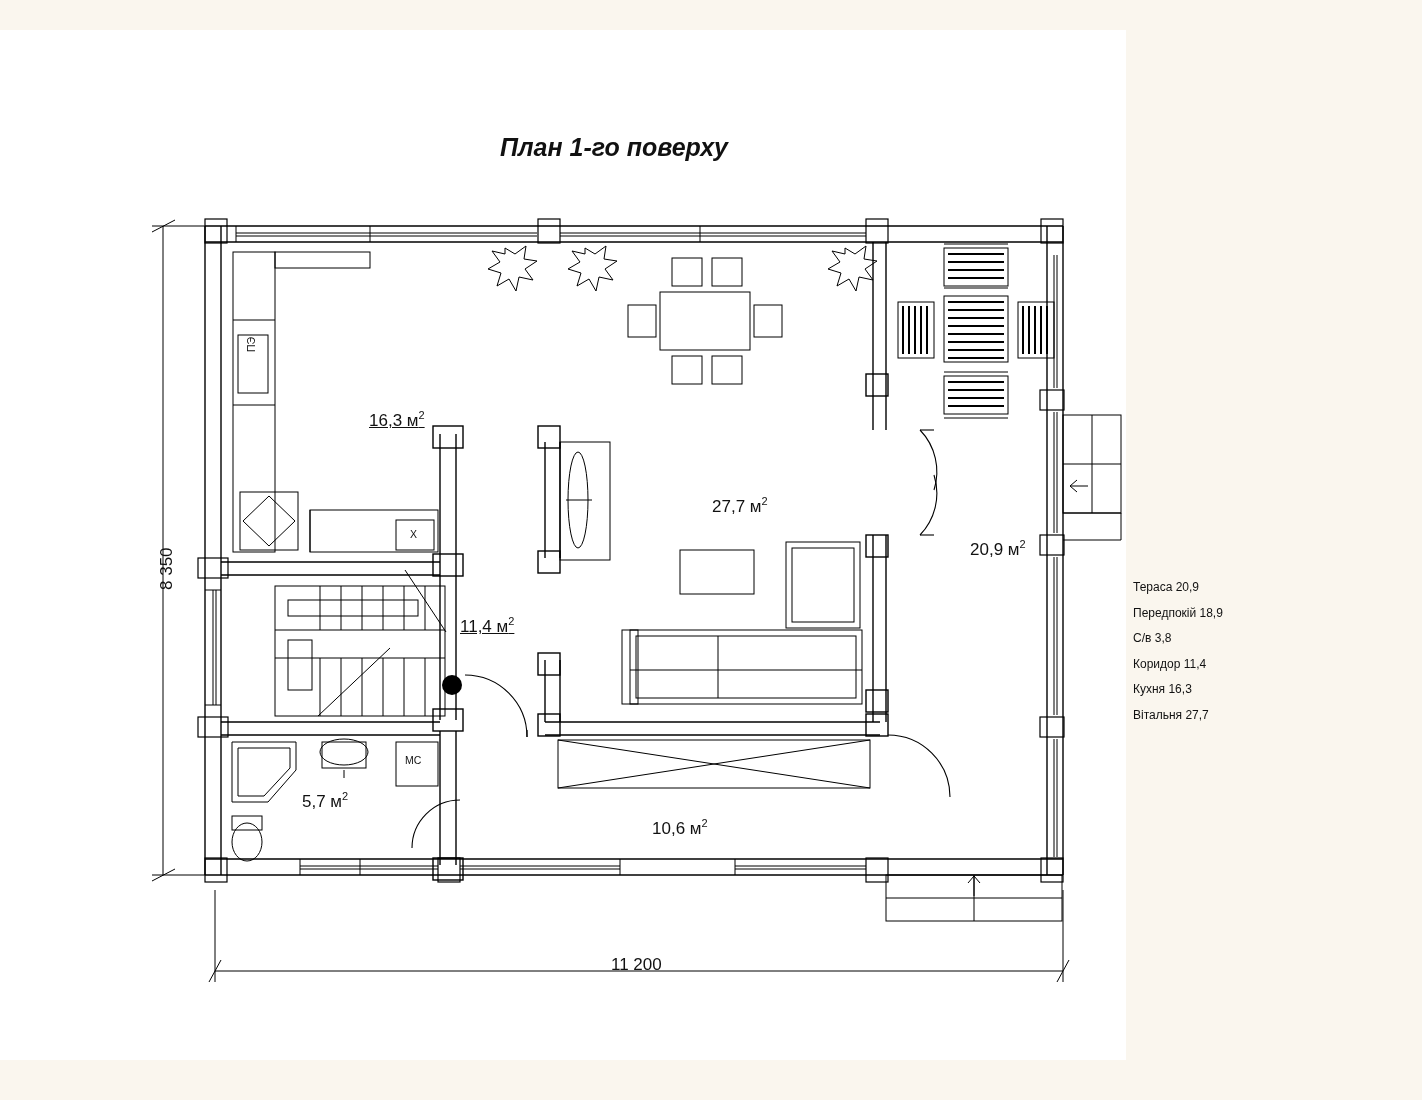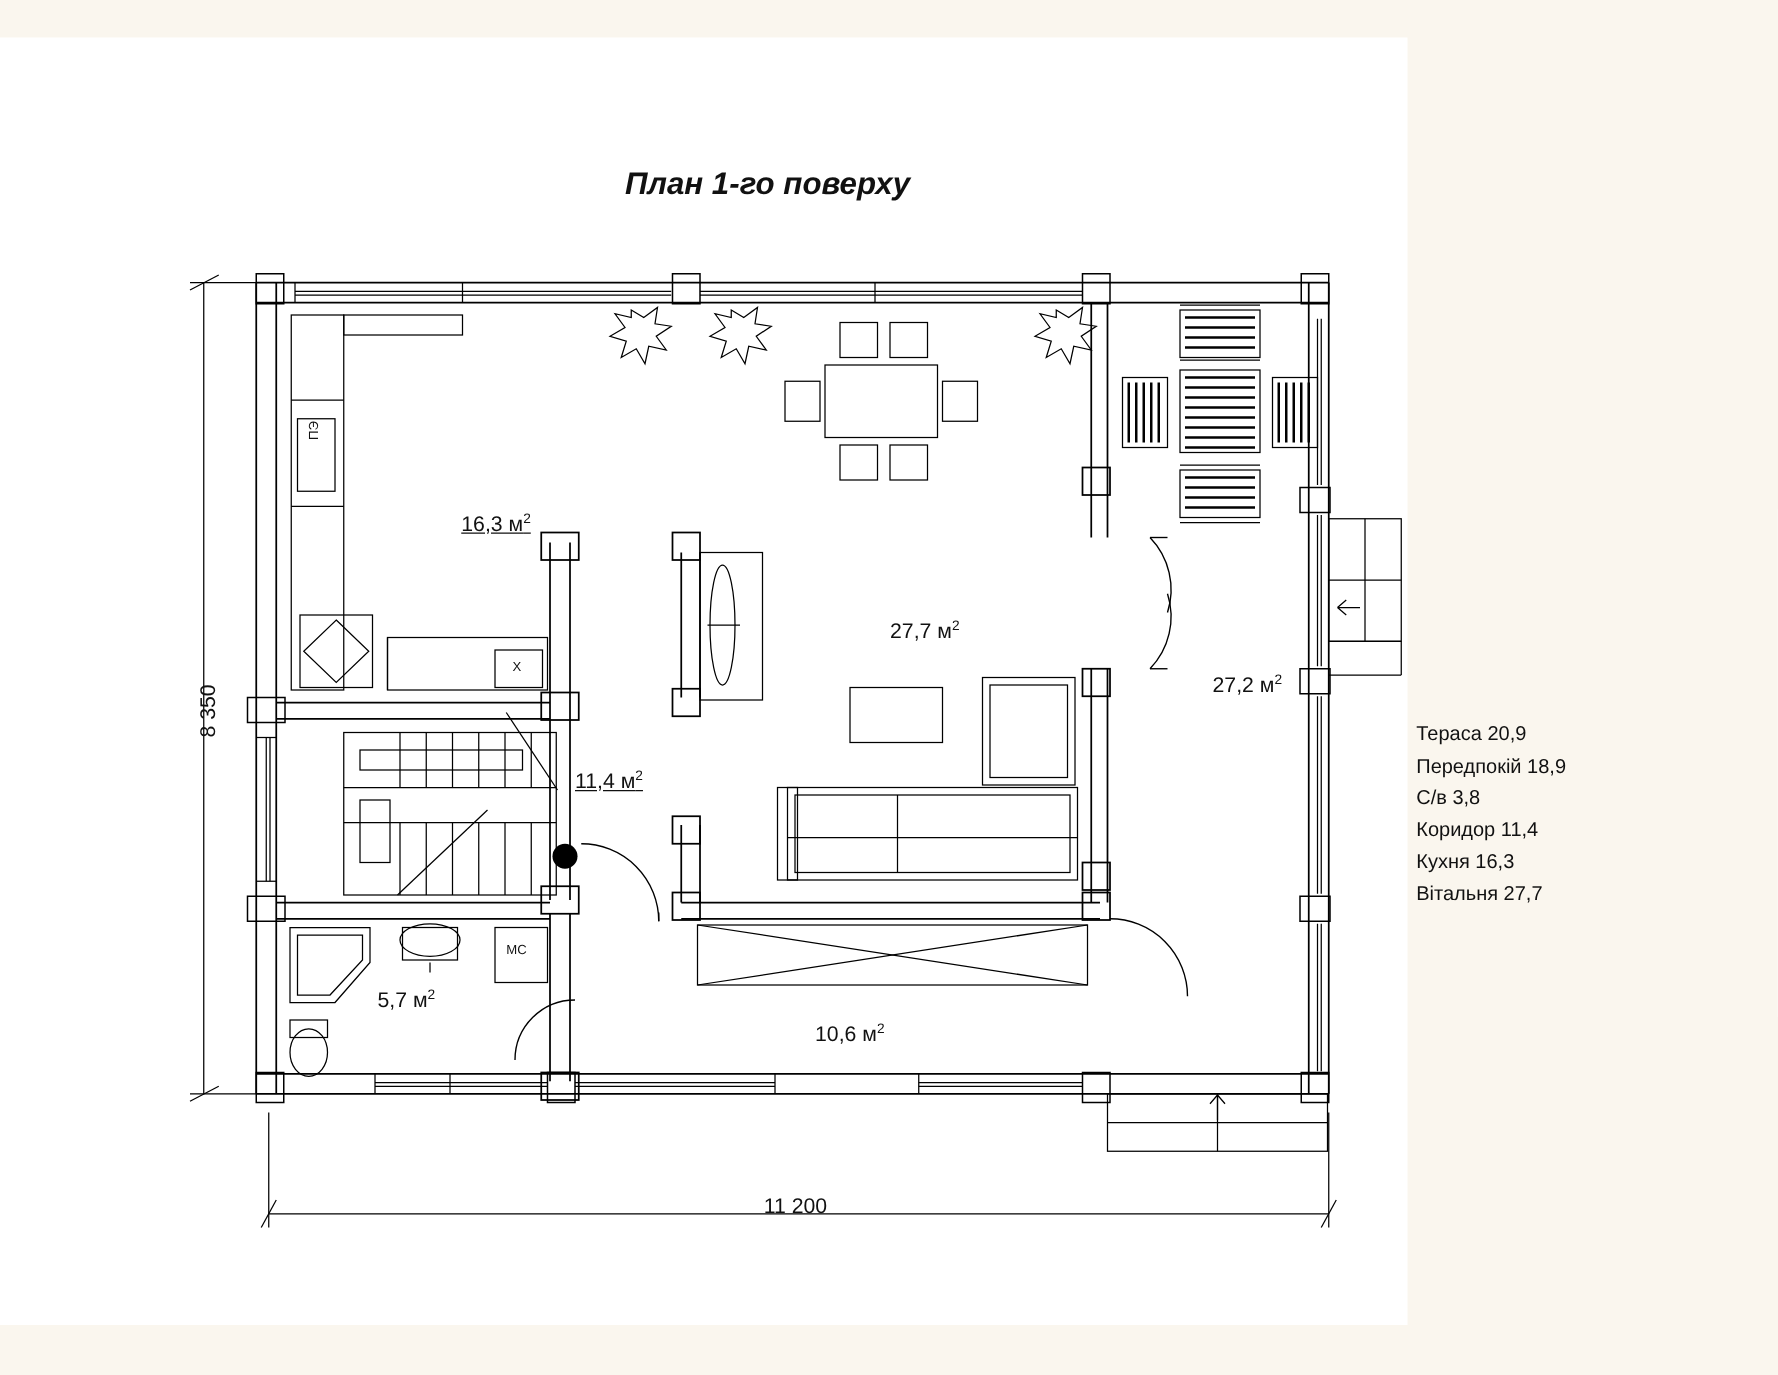--- a/index.html
+++ b/index.html
@@ -34,21 +34,21 @@
   svg.plan {
     position: absolute;
     left: 0; top: 0;
     width: 1422px;
     height: 1100px;
   }
   .legend {
     position: absolute;
     left: 1133px;
     top: 545px;
-    font-size: 16px;
+    font-size: 12px;
     color: #111;
     line-height: 25.5px;
     white-space: nowrap;
   }
   .legend div { white-space: nowrap; }
   .arealbl {
     position: absolute;
     font-size: 17px;
     color: #111;
     white-space: nowrap;
@@ -392,21 +392,21 @@
         <line x1="974" y1="845" x2="974" y2="891"></line>
         <line x1="886" y1="868" x2="1062" y2="868"></line>
         <path d="M 974 866 L 974 846 M 974 846 L 968 853 M 974 846 L 980 853"></path>
       </g>
 
     </g>
   </svg>
 
   <div class="arealbl" style="left:369px; top:379px;text-decoration:underline;"><span>16,3 м</span><sup>2</sup></div>
   <div class="arealbl" style="left:676px; top:465px;margin-left:36px;"><span>27,7 м</span><sup>2</sup></div>
-  <div class="arealbl" style="left:970px; top:508px;"><span>27,2 м</span><sup>2</sup></div>
+  <div class="arealbl" style="left:970px; top:508px;"><span>20,9 м</span><sup>2</sup></div>
   <div class="arealbl" style="left:460px; top:585px;text-decoration:underline;"><span>11,4 м</span><sup>2</sup></div>
   <div class="arealbl" style="left:302px; top:760px;"><span>5,7 м</span><sup>2</sup></div>
   <div class="arealbl" style="left:652px; top:787px;"><span>10,6 м</span><sup>2</sup></div>
 
   <div class="tiny" style="left:245px; top:322px; transform: rotate(-90deg); transform-origin:left top;">ПЭ</div>
   <div class="tiny" style="left:410px; top:498px;">Х</div>
   <div class="tiny" style="left:405px; top:724px;">МС</div>
 
   <div class="dimlbl dim-vert" style="left:157px; top:560px;">8 350</div>
   <div class="dimlbl" style="left:611px; top:925px;">11 200</div>

